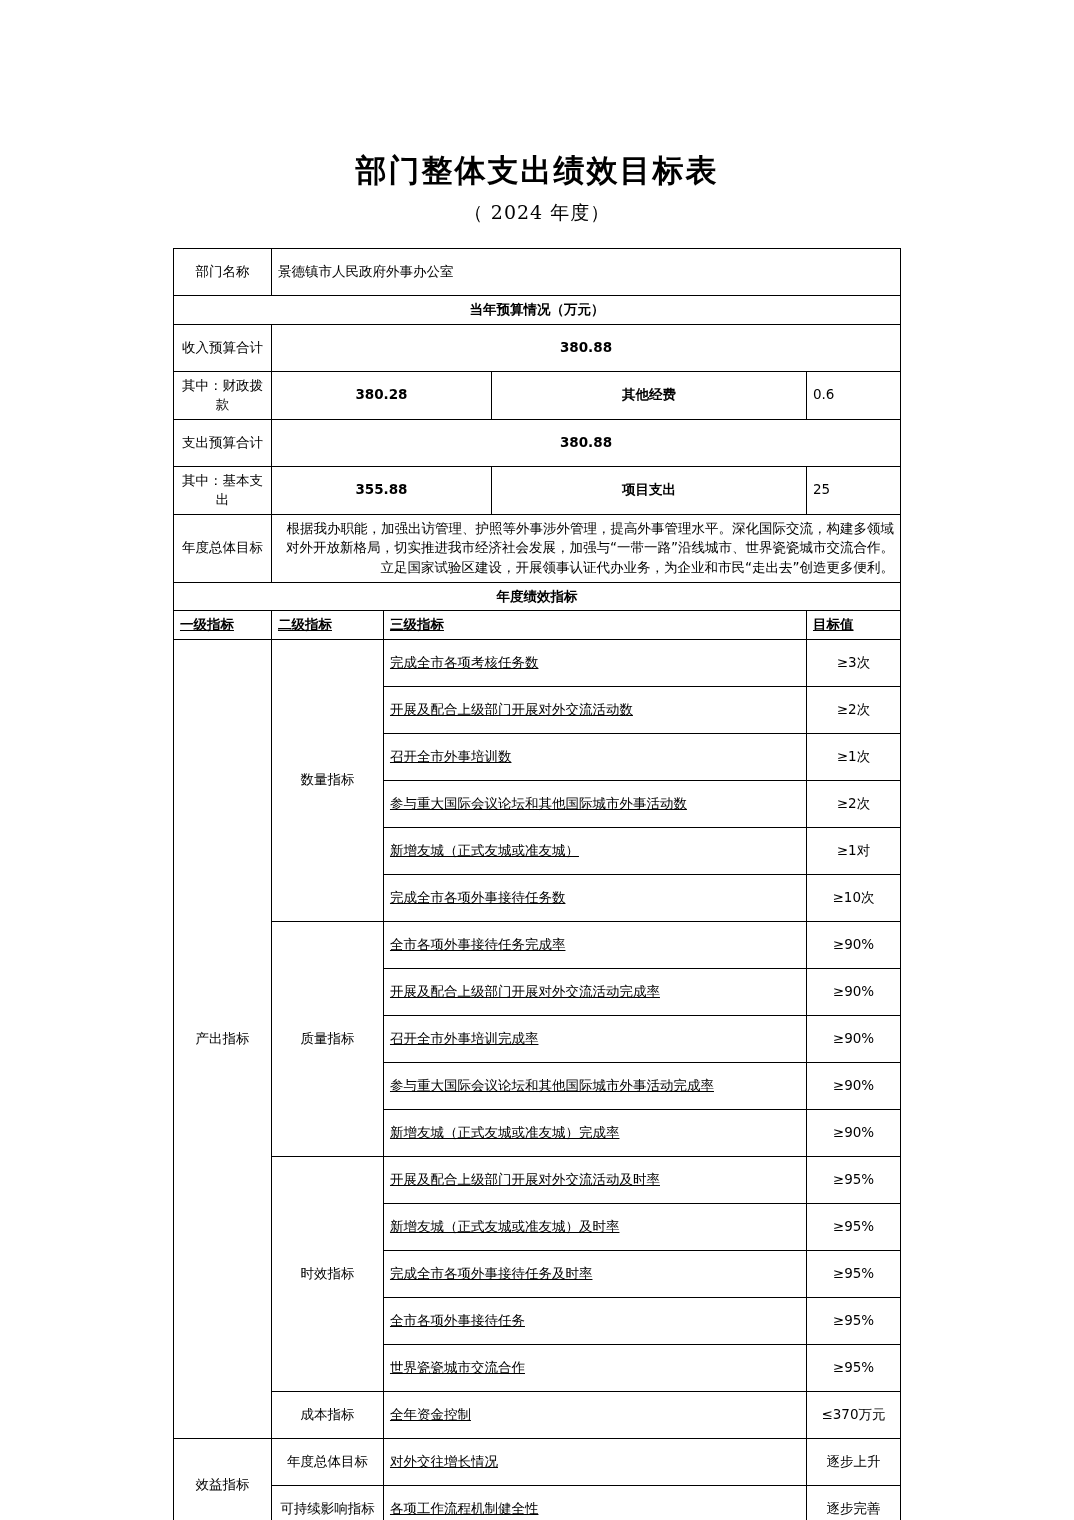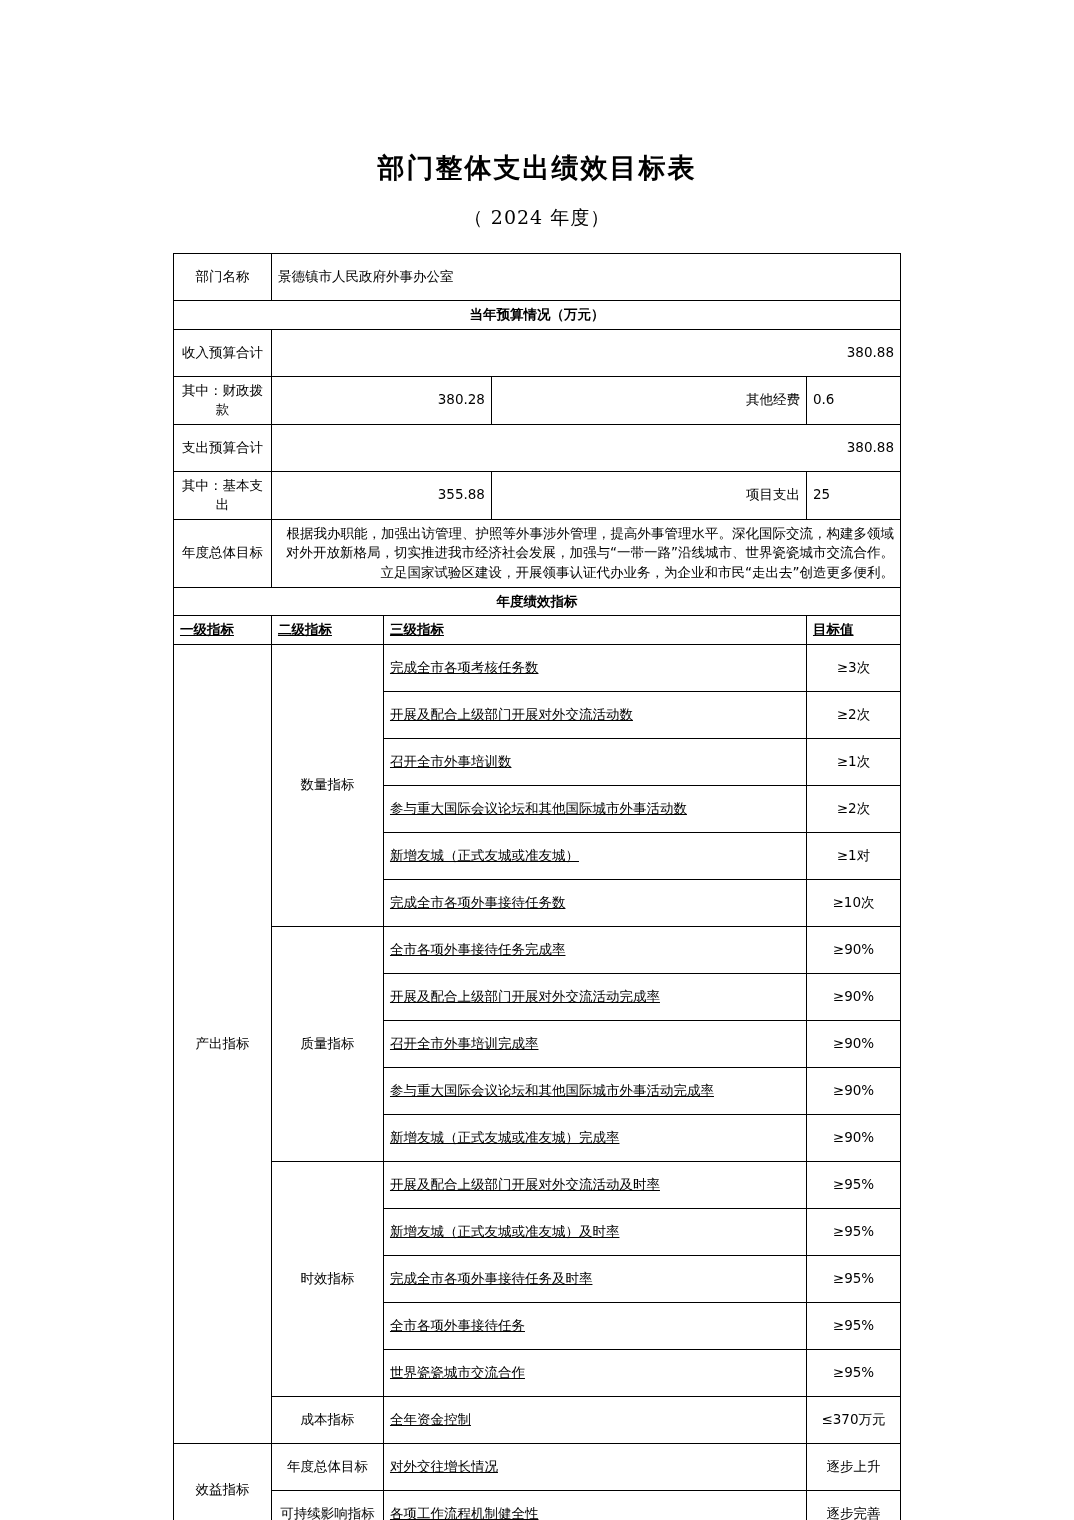--- a/index.html
+++ b/index.html
@@ -18,46 +18,46 @@
     width: 1074px;
     height: 1520px;
     box-sizing: border-box;
     padding: 0;
     position: relative;
   }
   .doc-title {
     text-align: center;
     font-family: Liberation Sans, sans-serif;
     font-weight: bold;
-    font-size: 27px;
+    font-size: 31px;
     letter-spacing: 2px;
     margin-top: 150px;
   }
   .doc-subtitle {
     text-align: center;
     font-family: "DejaVu Serif", "Liberation Serif", serif;
     font-size: 19px;
-    margin-top: 19px;
+    margin-top: 8px;
     letter-spacing: 1px;
   }
   table.main {
     border-collapse: collapse;
     margin: 22px auto 0 auto;
     width: 727px;
     table-layout: fixed;
   }
   table.main td {
     border: 1px solid #000;
     font-size: 13.5px;
     line-height: 1.45;
     padding: 4px 6px;
     vertical-align: middle;
     font-family: "DejaVu Sans", "Liberation Sans", sans-serif;
   }
-  .c-center { text-align: right; }
+  .c-center { text-align: center; font-weight: bold; }
   .c-left { text-align: left; }
   .sec-head {
     text-align: center;
     font-weight: bold;
     font-size: 14.5px;
     padding: 7px 6px;
   }
   .dept-name-cell {
     text-align: left;
     font-size: 14px;

